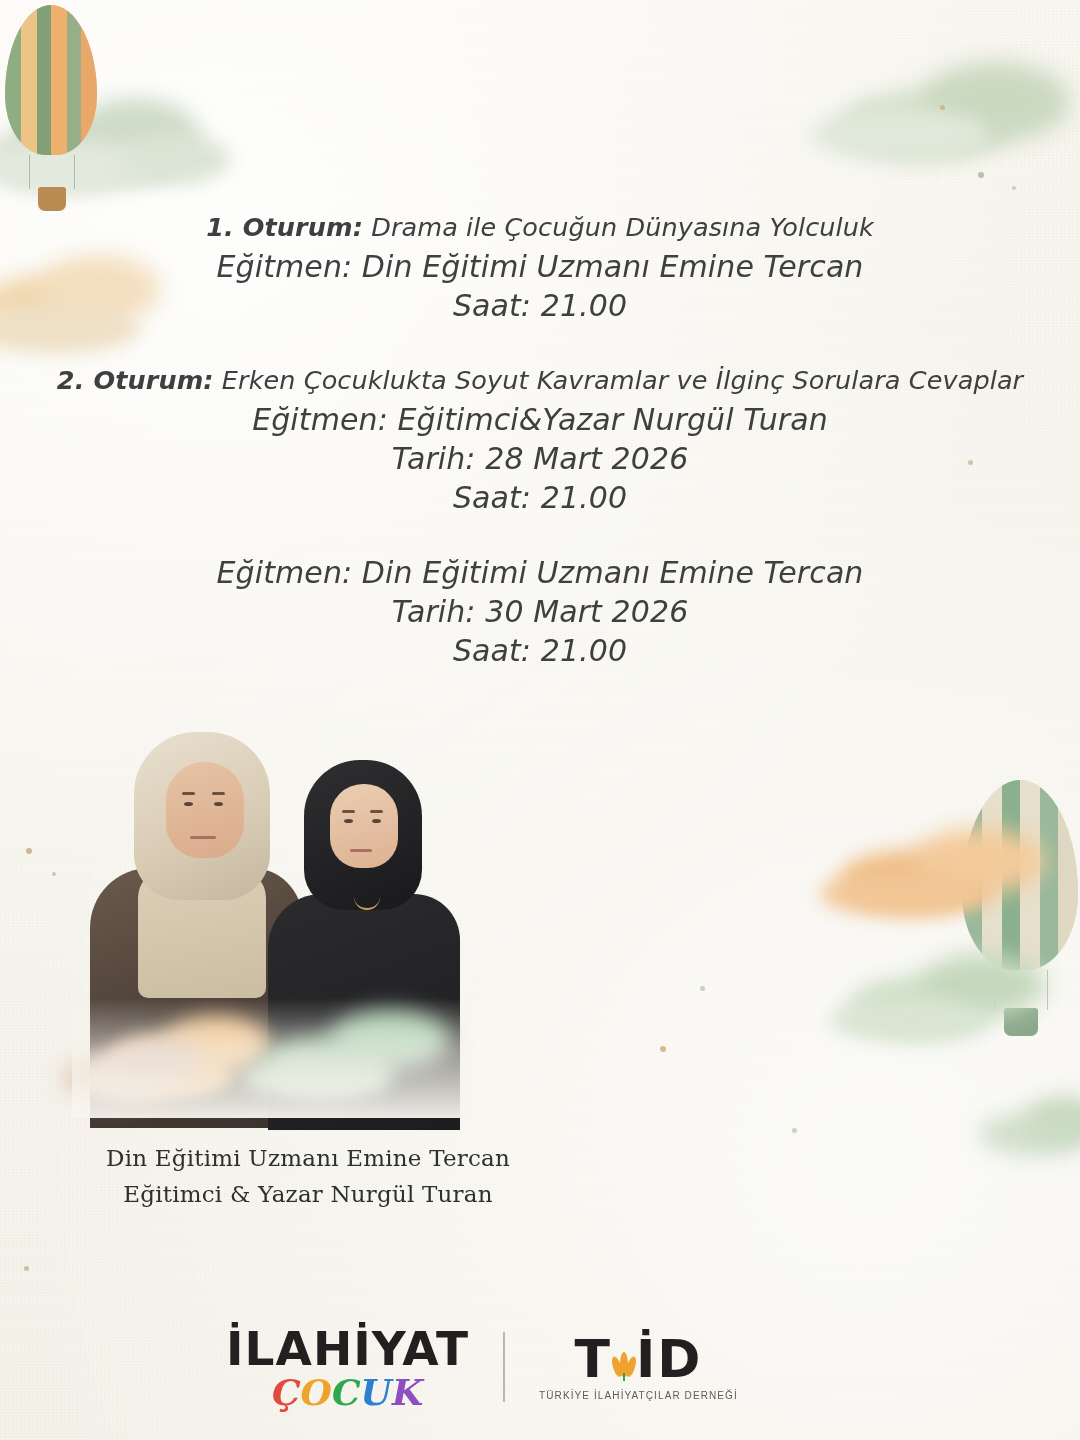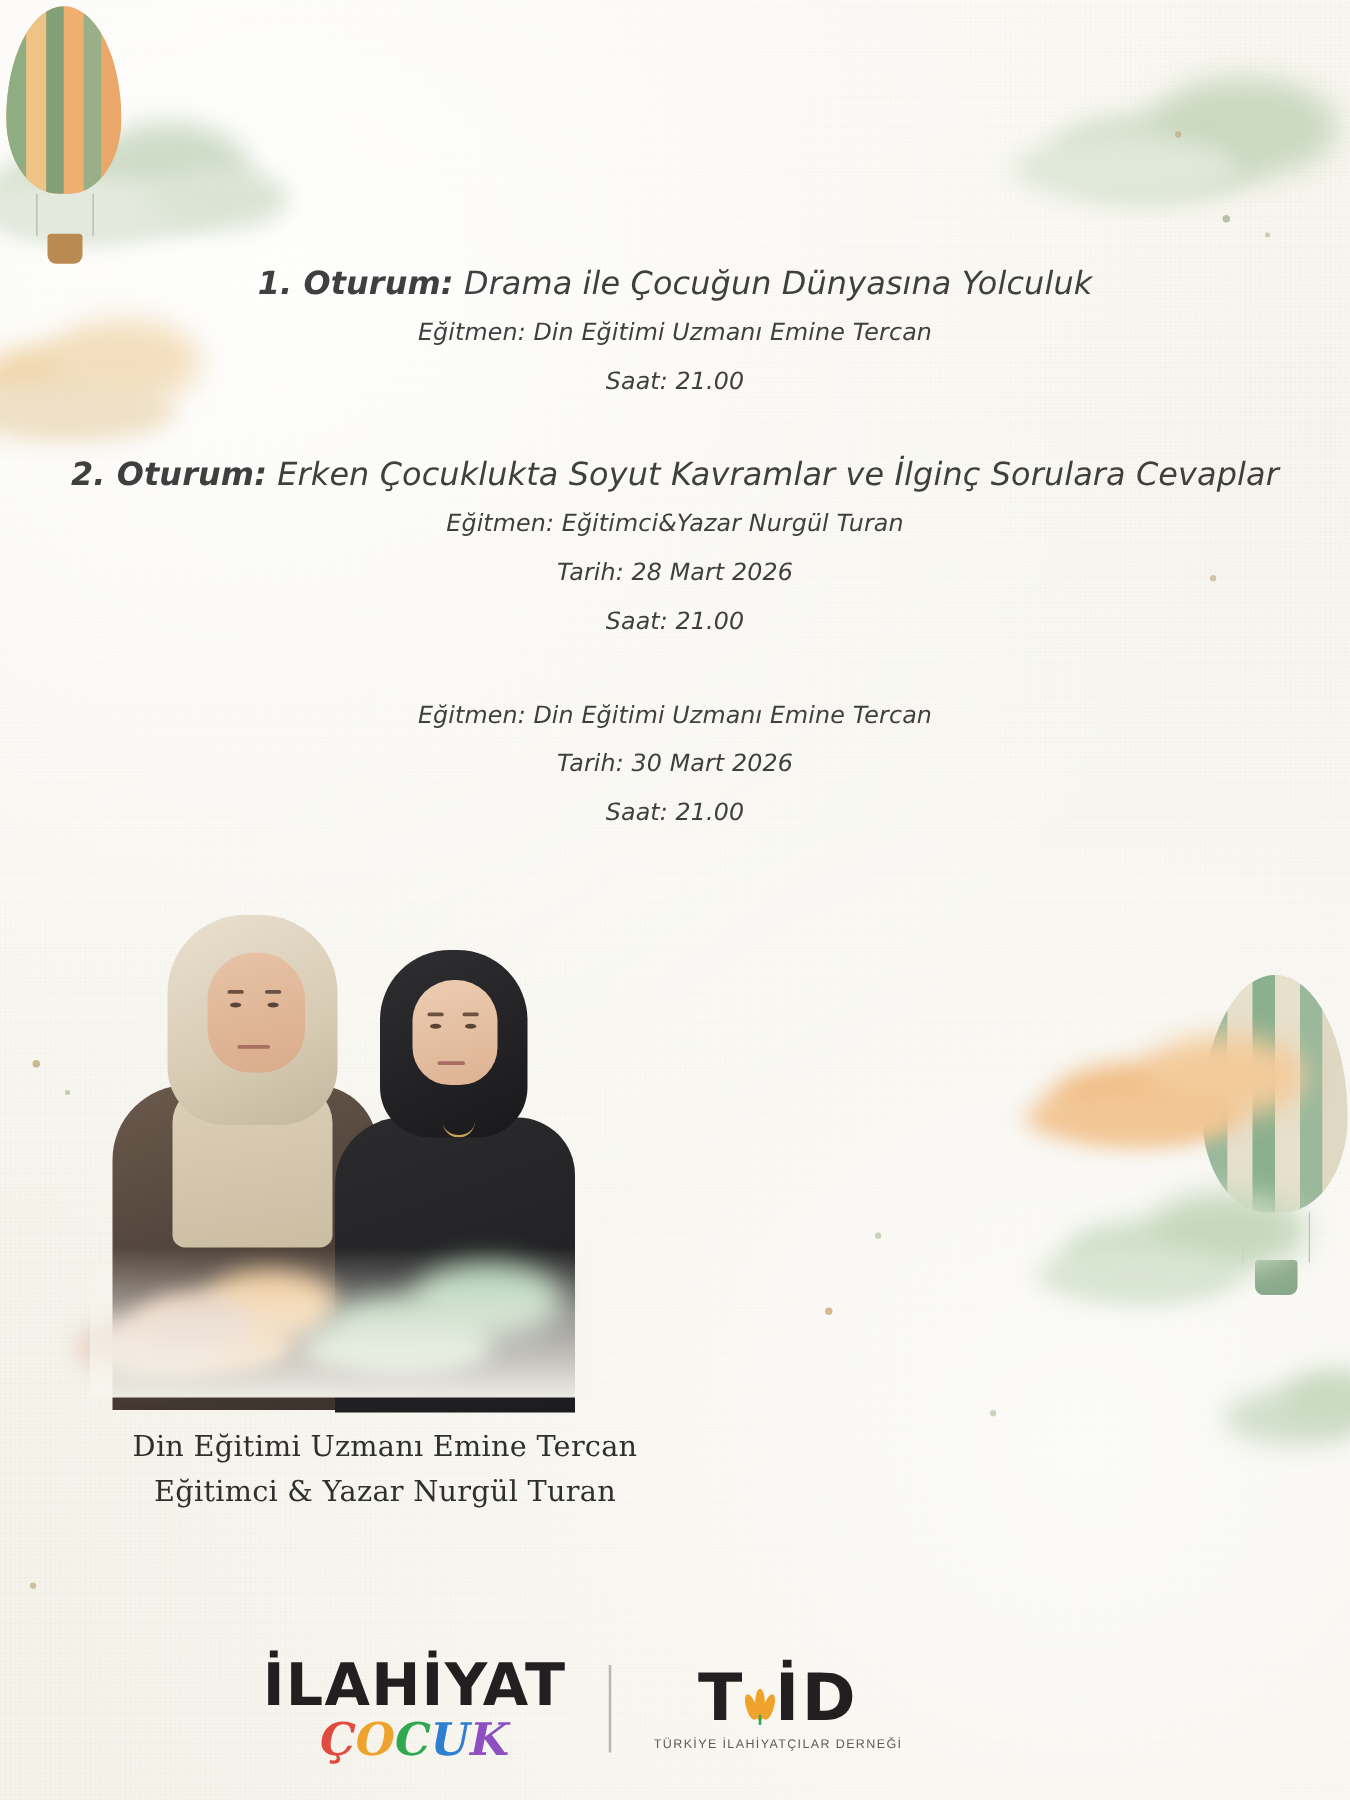--- a/index.html
+++ b/index.html
@@ -73,21 +73,21 @@
     color: #3d3d3d;
   }
   .session {
     margin-bottom: 36px;
   }
   .session:last-child { margin-bottom: 0; }
 
   .line {
     font-family: "DejaVu Sans", sans-serif;
     font-style: italic;
-    font-size: 19px;
+    font-size: 30px;
     line-height: 39px;
     color: #3f3f3f;
     letter-spacing: 0.1px;
   }
   .line.title-line { font-size: 25.5px; }
   .line .lead {
     font-weight: bold;
     font-style: italic;
   }
 
@@ -186,21 +186,21 @@
   .presenters div {
     font-family: "DejaVu Serif", serif;
     font-size: 23px;
     line-height: 36px;
     letter-spacing: 0.2px;
   }
 
   
   .footer {
     position: absolute;
-    left: 0;
+    left: 16px;
     top: 1312px;
     width: 932px;
     height: 110px;
     display: flex;
     align-items: center;
     justify-content: center;
     gap: 34px;
   }
   .logo-ilahiyat {
     text-align: center;

